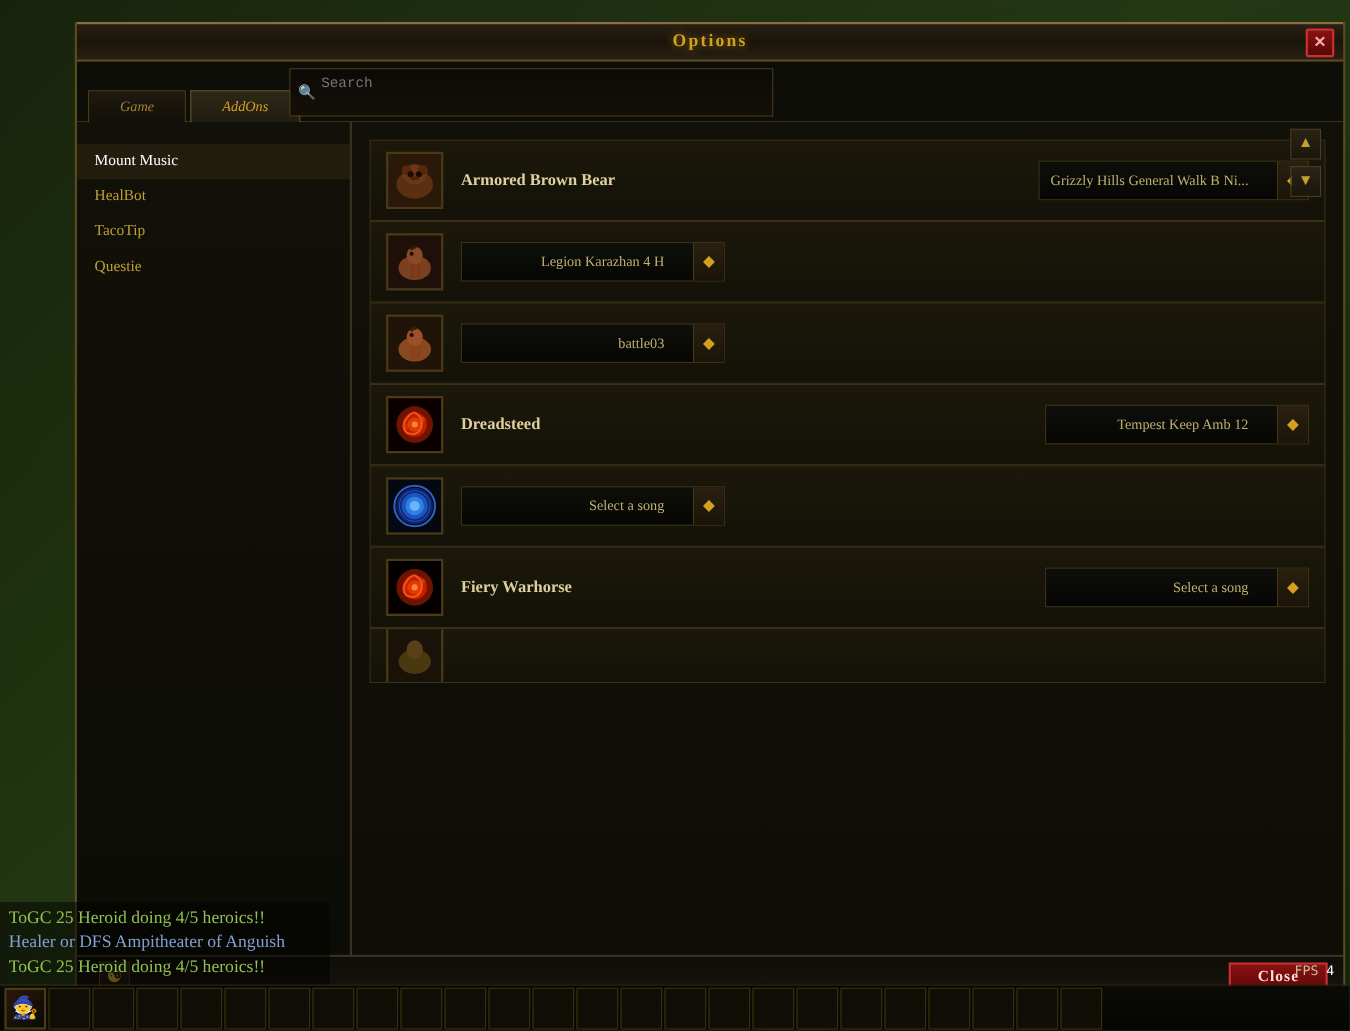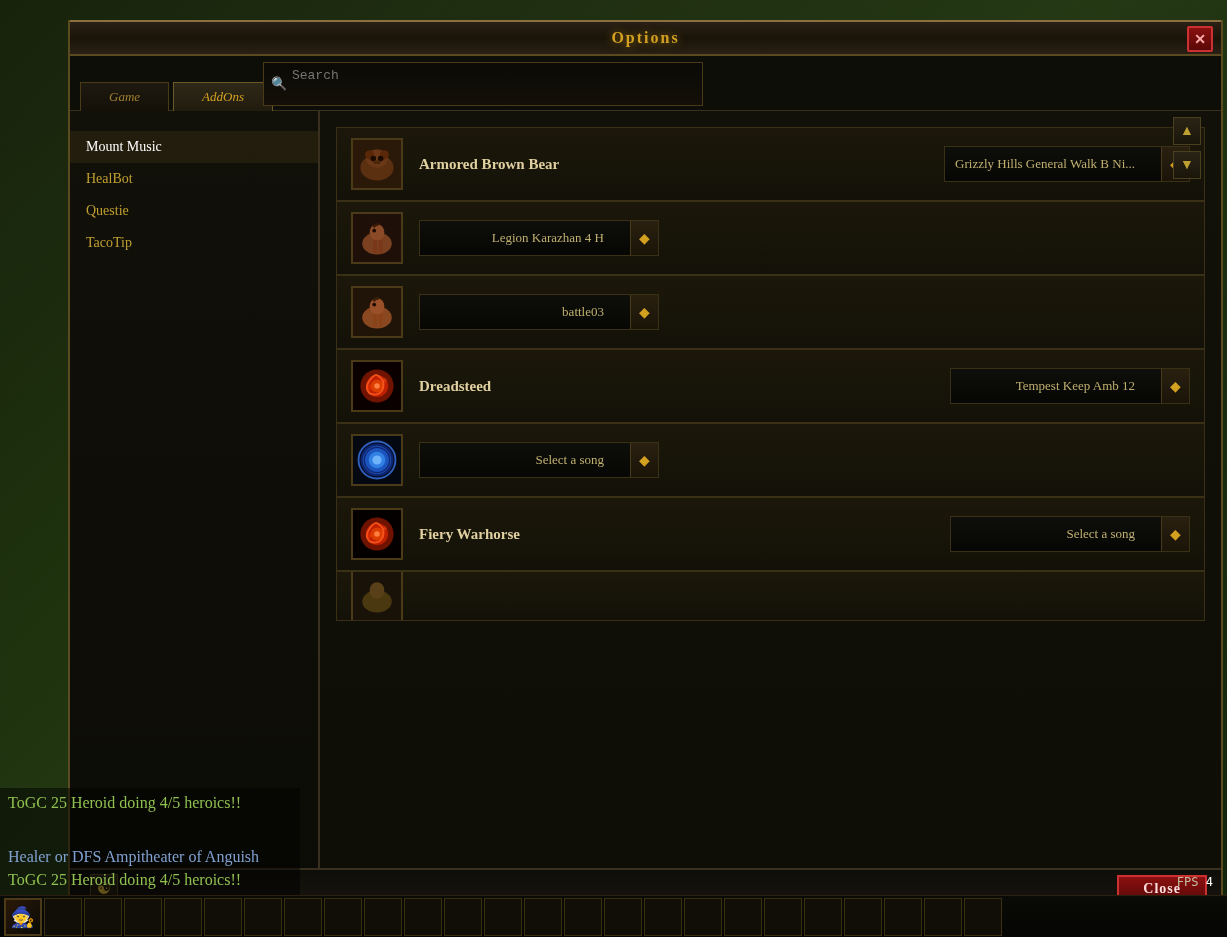--- a/index.html
+++ b/index.html
@@ -390,24 +390,24 @@
   <div class="content-area">
 
     <div class="sidebar">
       <div class="sidebar-item active">
         <span>Mount Music</span>
       </div>
       <div class="sidebar-item">
         <span style="color:#c0a030">HealBot</span>
       </div>
       <div class="sidebar-item">
+        <span style="color:#c0a030">TacoTip</span>
+      </div>
+      <div class="sidebar-item">
         <span style="color:#c0a030">Questie</span>
-      </div>
-      <div class="sidebar-item">
-        <span style="color:#c0a030">TacoTip</span>
       </div>
     </div>
 
     <div class="main-panel" style="position:relative;">
 
       <div class="panel-icon" style="top:6px;">▲</div>
       <div class="panel-icon" style="top:40px;">▼</div>
 
       <div class="mount-entry">
         <div class="mount-icon mount-icon-bear">
@@ -546,21 +546,21 @@
     <div style="position:absolute; left:20px; bottom:6px; width:28px; height:28px; background:linear-gradient(180deg,#2a2416,#1a160a); border:1px solid #4a4020; display:flex; align-items:center; justify-content:center; color:#c0a030; font-size:16px; cursor:pointer;">☯</div>
     <button class="close-button">
       <span>Close</span>
     </button>
   </div>
 
 </div>
 
 <div class="chat-area" style="bottom:42px;">
   <div class="chat-line">ToGC 25 Heroid doing 4/5 heroics!!</div>
-  <div class="chat-line" style="color:#80a0d0;margin-top:32px;">Healer or DFS Ampitheater of Anguish</div>
+  <div class="chat-line" style="color:#80a0d0;">Healer or DFS Ampitheater of Anguish</div>
   <div class="chat-line">ToGC 25 Heroid doing 4/5 heroics!!</div>
   <div class="chat-line"></div>
 </div>
 
 <div class="fps-overlay">
   <span style="color:#c0c0a0;">FPS</span>
   <span style="color:#ffffff;"> 4</span>
 </div>
 
 <div class="taskbar">

